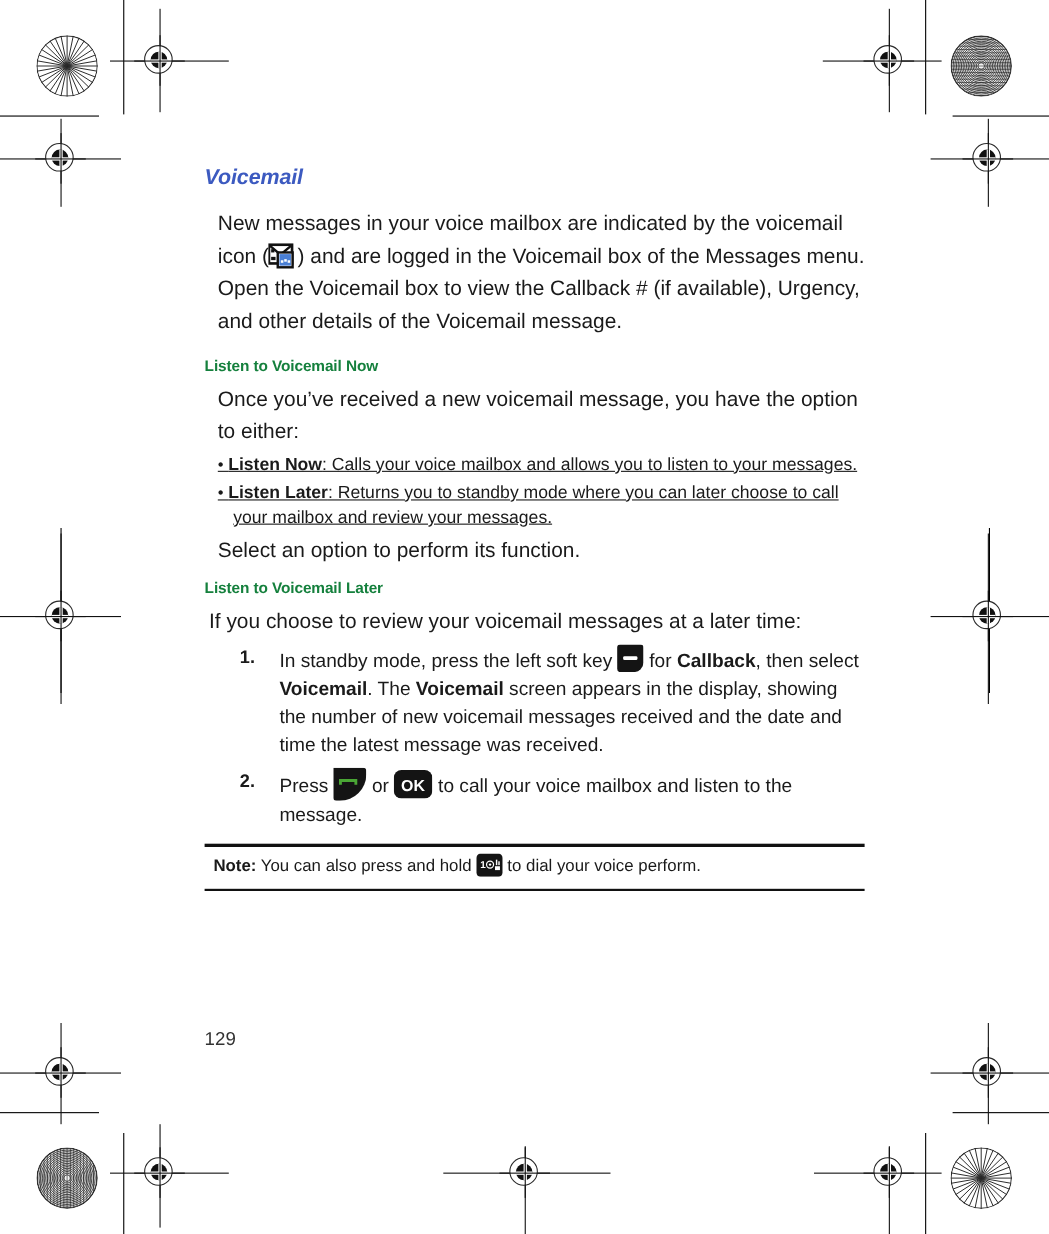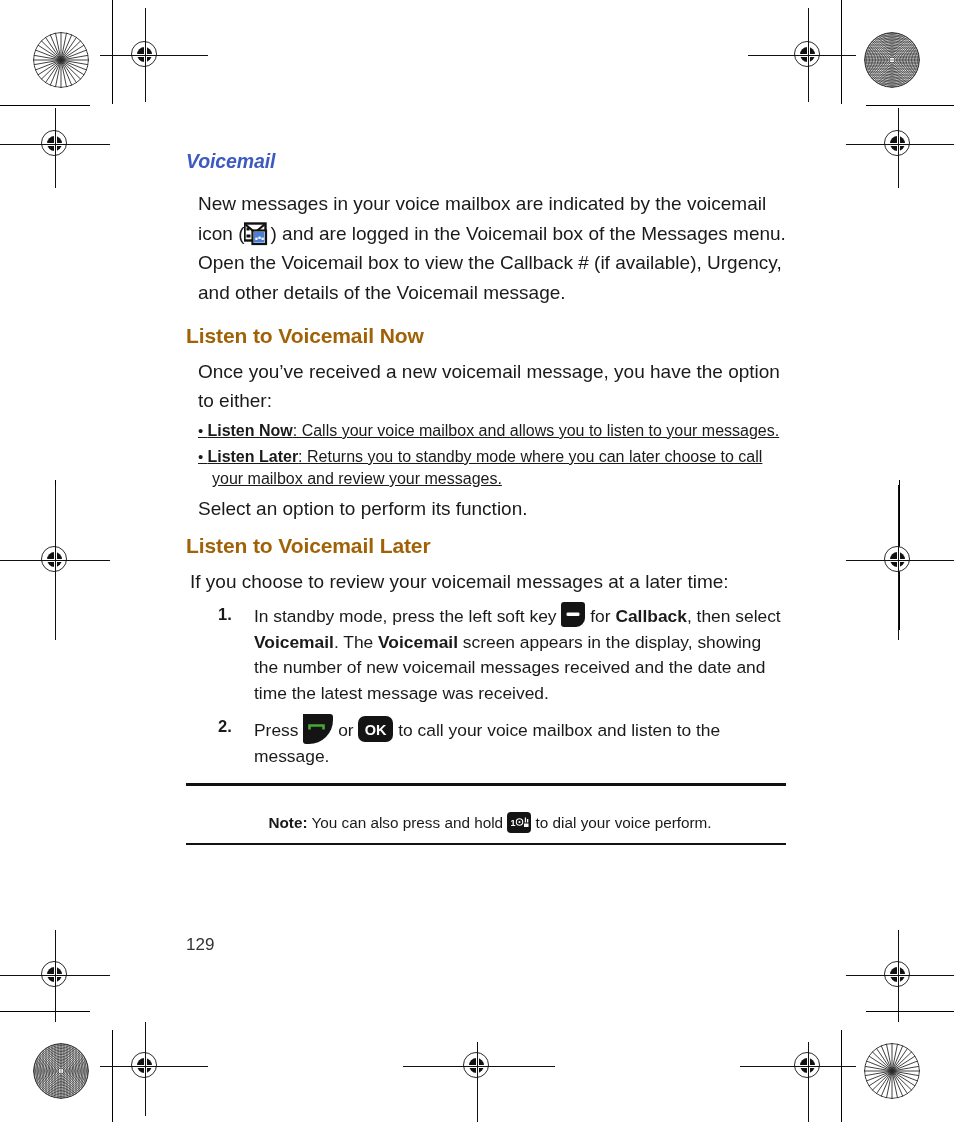--- a/index.html
+++ b/index.html
@@ -60,23 +60,23 @@
   h1.sect-title {
     font-size: 19.5px;
     font-style: italic;
     font-weight: bold;
     color: #3c5ac0;
     margin: 0 0 16px 0;
     letter-spacing: -0.1px;
   }
 
   h2.sub-title {
-    font-size: 21px;
+    font-size: 14px;
     font-weight: bold;
-    color: #a16207;
+    color: #15803d;
     margin: 16px 0 9px 0;
     letter-spacing: -0.1px;
   }
   h2.sub-title.tight { margin-top: 10px; }
 
   p.body {
     font-size: 19px;
     line-height: 1.56;
     margin: 0 0 4px 0;
     padding-left: 12px;
@@ -116,22 +116,21 @@
     top: 0;
     font-weight: bold;
     font-size: 16.5px;
   }
 
   .note-wrap { margin-top: 14px; }
   .note-rule { height: 2.6px; background: #111; width: 600px; }
   .note-body {
     font-size: 15.3px;
     line-height: 1.5;
-    padding: 26px 0 8px 8px;
-    text-align: center;
+    padding: 6px 0 8px 8px;
   }
   .note-body .note-label { font-weight: bold; }
 
   .page-number {
     position: absolute;
     left: 186px;
     top: 935px;
     font-size: 17px;
     color: #333;
   }

